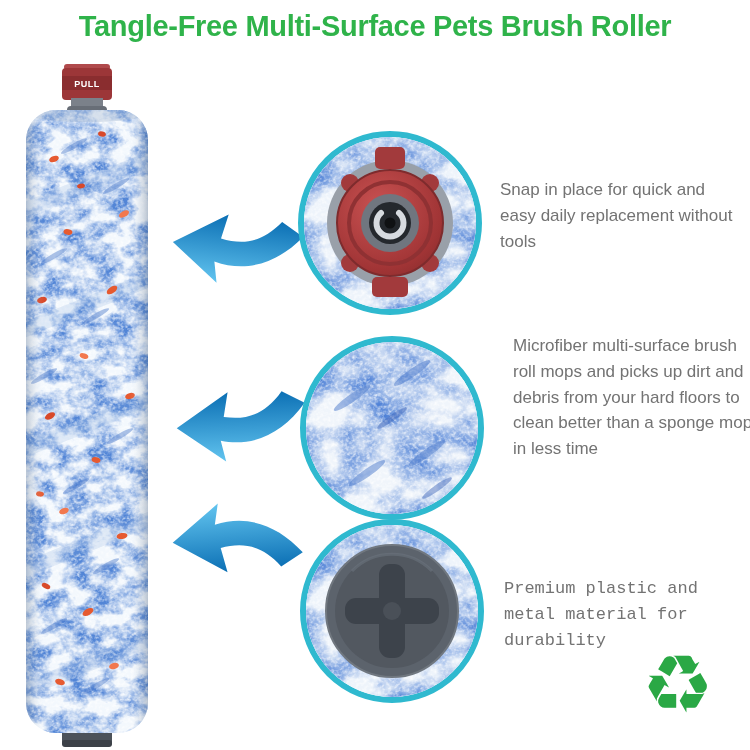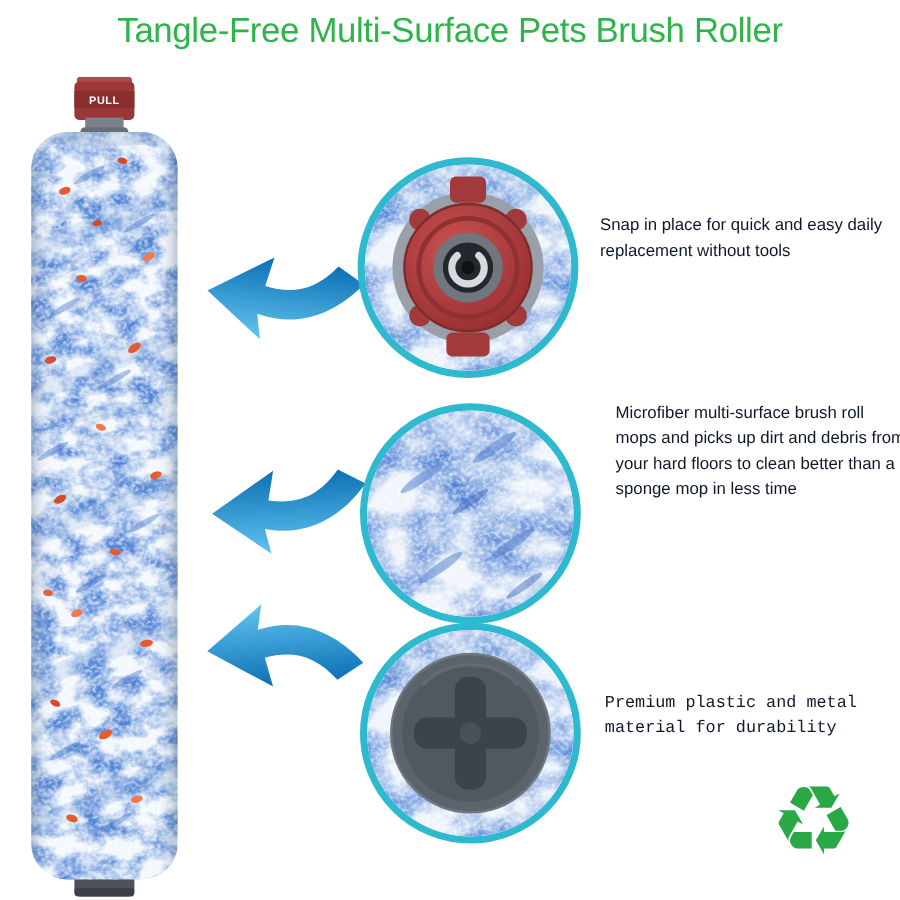--- a/index.html
+++ b/index.html
@@ -2,36 +2,36 @@
 <html><head>
 <meta charset="utf-8">
 <style>
   html,body { margin:0; padding:0; background:#fff; }
   .page {
     position:relative; width:750px; height:750px; background:#ffffff;
     overflow:hidden; font-family:"Liberation Sans","DejaVu Sans",sans-serif;
   }
   .title {
     position:absolute; top:10px; left:0; width:100%; text-align:center;
-    font-size:29px; font-weight:normal; color:#2fb34a; letter-spacing:-0.3px;
+    font-size:29px; font-weight:bold; color:#2fb34a; letter-spacing:-0.3px;
   }
   .roller { position:absolute; left:24px; top:64px; }
   .pull-text { font-size:9px; font-weight:bold; fill:#ffffff; letter-spacing:0.5px; }
   .inset {
     position:absolute; width:172px; height:172px; border:6px solid #2fb9cf;
     border-radius:50%; overflow:hidden; background:#fff; box-sizing:content-box;
   }
   #c1 { left:298px; top:131px; }
   #c2 { left:300px; top:336px; }
   #c3 { left:300px; top:519px; }
   .arrow { position:absolute; }
   #a1 { left:166px; top:206px; transform:scaleY(-1) rotate(-7deg); }
   #a2 { left:170px; top:382px; transform:scaleY(-1) rotate(2deg); }
   #a3 { left:166px; top:497px; transform:rotate(-5deg); }
-  .feature { position:absolute; font-size:14px; color:#0f172a; line-height:1.52; }
+  .feature { position:absolute; font-size:17px; color:#737373; line-height:1.52; }
   #f1 { left:500px; top:177px; width:238px; }
   #f2 { left:500px; top:333px; width:242px;margin-left:13px; }
   #f3 { left:504px; top:576px; width:244px;font-family:Liberation Mono, monospace; }
   .recycle {
     position:absolute; left:642px; top:645px; font-size:80px; line-height:1;
     color:#2aa845; font-family:"DejaVu Sans",sans-serif;
   }
 </style>
 </head>
 <body>

